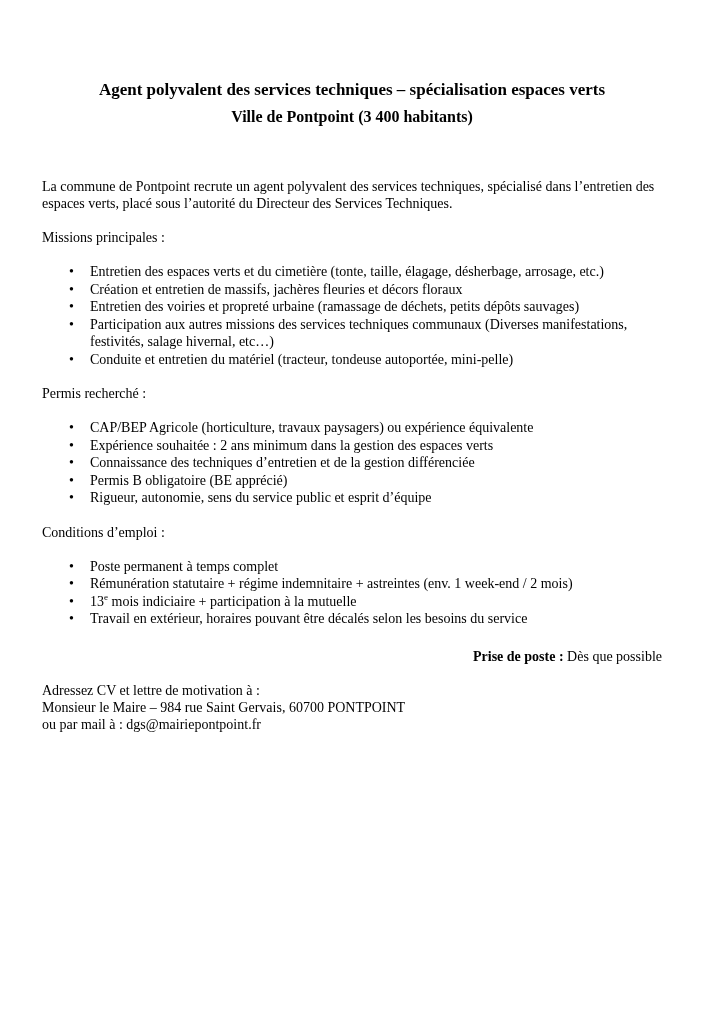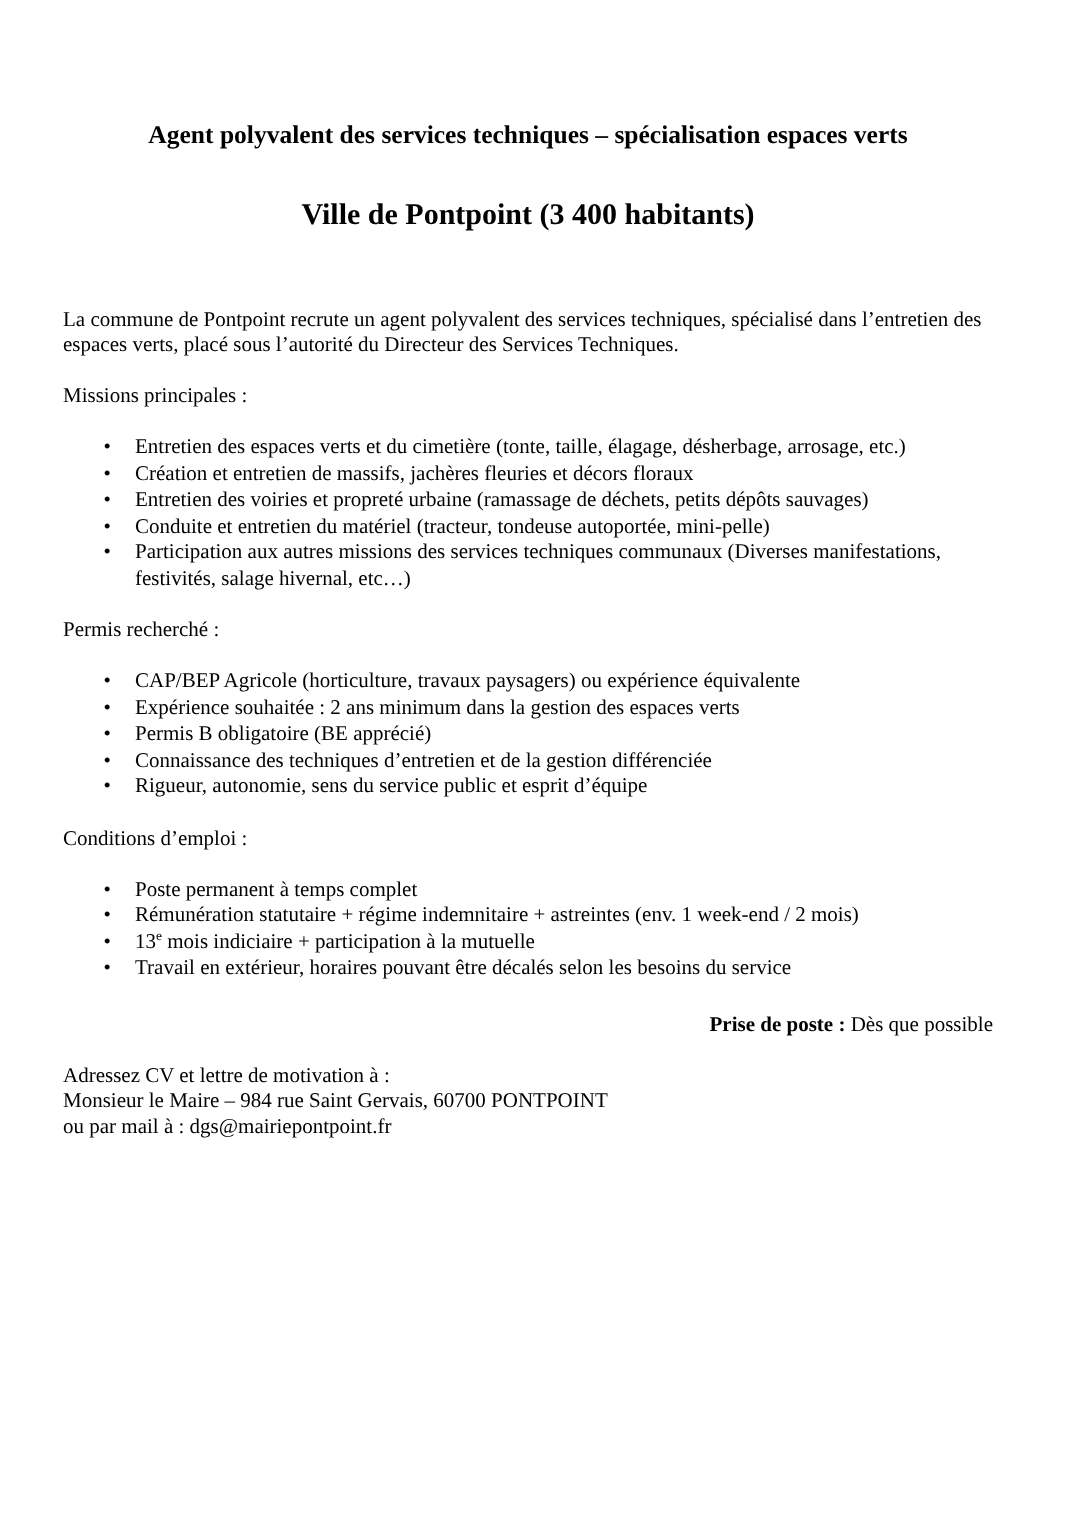--- a/index.html
+++ b/index.html
@@ -21,25 +21,25 @@
     line-height: 17px;
     padding: 78px 62px 0 42px;
   }
   .doc-title {
     font-size: 17px;
     line-height: 23px;
     font-weight: bold;
     text-align: center;
   }
   .doc-subtitle {
-    font-size: 20px;
+    font-size: 16px;
     line-height: 23px;
     font-weight: bold;
     text-align: center;
-    margin-top: 31px;
+    margin-top: 4px;
   }
   .intro {
     margin-top: 50px;
   }
   .section-heading {
     font-size: 14px;
     line-height: 17px;
     font-weight: normal;
     margin-top: 17px;
     margin-bottom: 17px;
@@ -81,30 +81,30 @@
   <h1 class="doc-title">Agent polyvalent des services techniques – spécialisation espaces verts</h1>
   <h2 class="doc-subtitle">Ville de Pontpoint (3 400 habitants)</h2>
 
   <p class="intro">La commune de Pontpoint recrute un agent polyvalent des services techniques, spécialisé dans l’entretien des espaces verts, placé sous l’autorité du Directeur des Services Techniques.</p>
 
   <h3 class="section-heading">Missions principales :</h3>
   <ul class="bullet-list">
     <li>Entretien des espaces verts et du cimetière (tonte, taille, élagage, désherbage, arrosage, etc.)</li>
     <li>Création et entretien de massifs, jachères fleuries et décors floraux</li>
     <li>Entretien des voiries et propreté urbaine (ramassage de déchets, petits dépôts sauvages)</li>
+    <li>Participation aux autres missions des services techniques communaux (Diverses manifestations, festivités, salage hivernal, etc…)</li>
     <li>Conduite et entretien du matériel (tracteur, tondeuse autoportée, mini-pelle)</li>
-    <li>Participation aux autres missions des services techniques communaux (Diverses manifestations, festivités, salage hivernal, etc…)</li>
   </ul>
 
   <h3 class="section-heading">Permis recherché :</h3>
   <ul class="bullet-list">
     <li>CAP/BEP Agricole (horticulture, travaux paysagers) ou expérience équivalente</li>
     <li>Expérience souhaitée : 2 ans minimum dans la gestion des espaces verts</li>
+    <li>Connaissance des techniques d’entretien et de la gestion différenciée</li>
     <li>Permis B obligatoire (BE apprécié)</li>
-    <li>Connaissance des techniques d’entretien et de la gestion différenciée</li>
     <li>Rigueur, autonomie, sens du service public et esprit d’équipe</li>
   </ul>
 
   <h3 class="section-heading">Conditions d’emploi :</h3>
   <ul class="bullet-list">
     <li>Poste permanent à temps complet</li>
     <li>Rémunération statutaire + régime indemnitaire + astreintes (env. 1 week-end / 2 mois)</li>
     <li><span>13</span><sup>e</sup><span> mois indiciaire + participation à la mutuelle</span></li>
     <li>Travail en extérieur, horaires pouvant être décalés selon les besoins du service</li>
   </ul>

